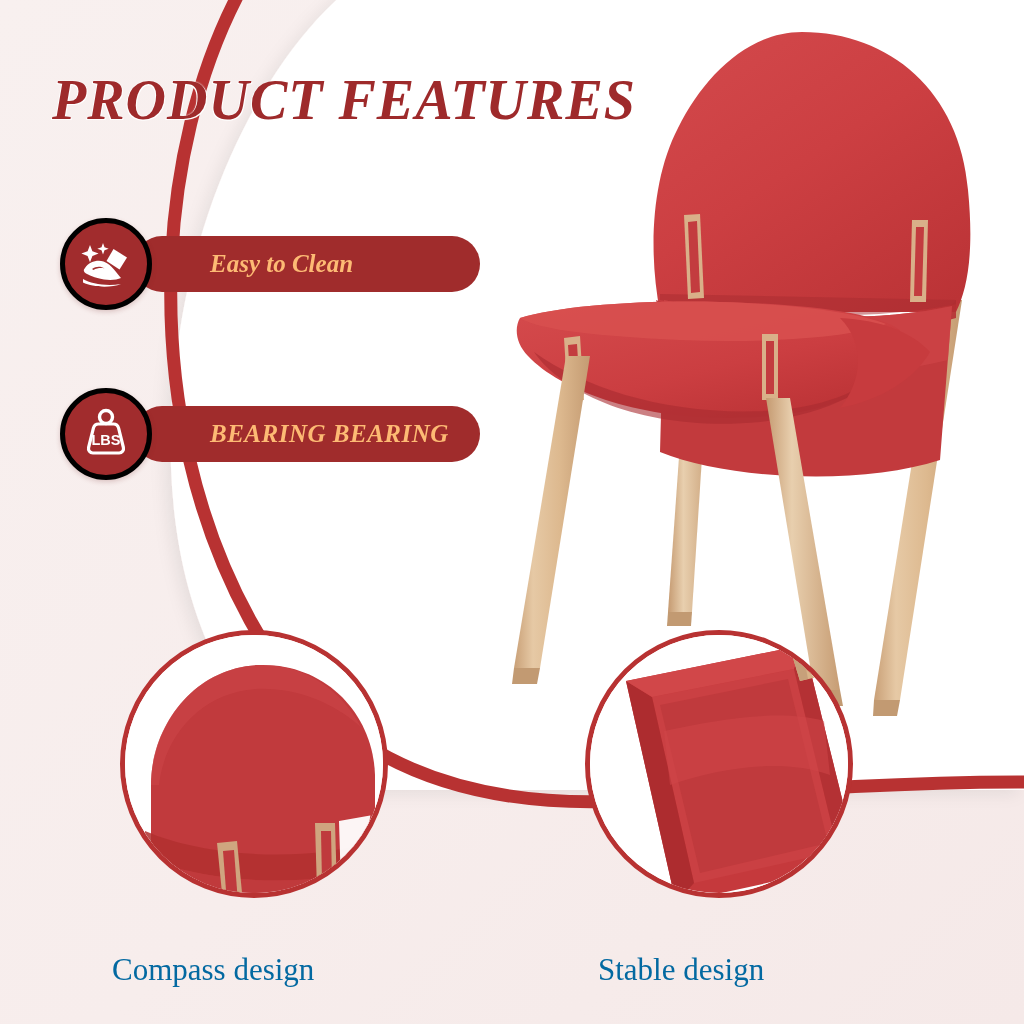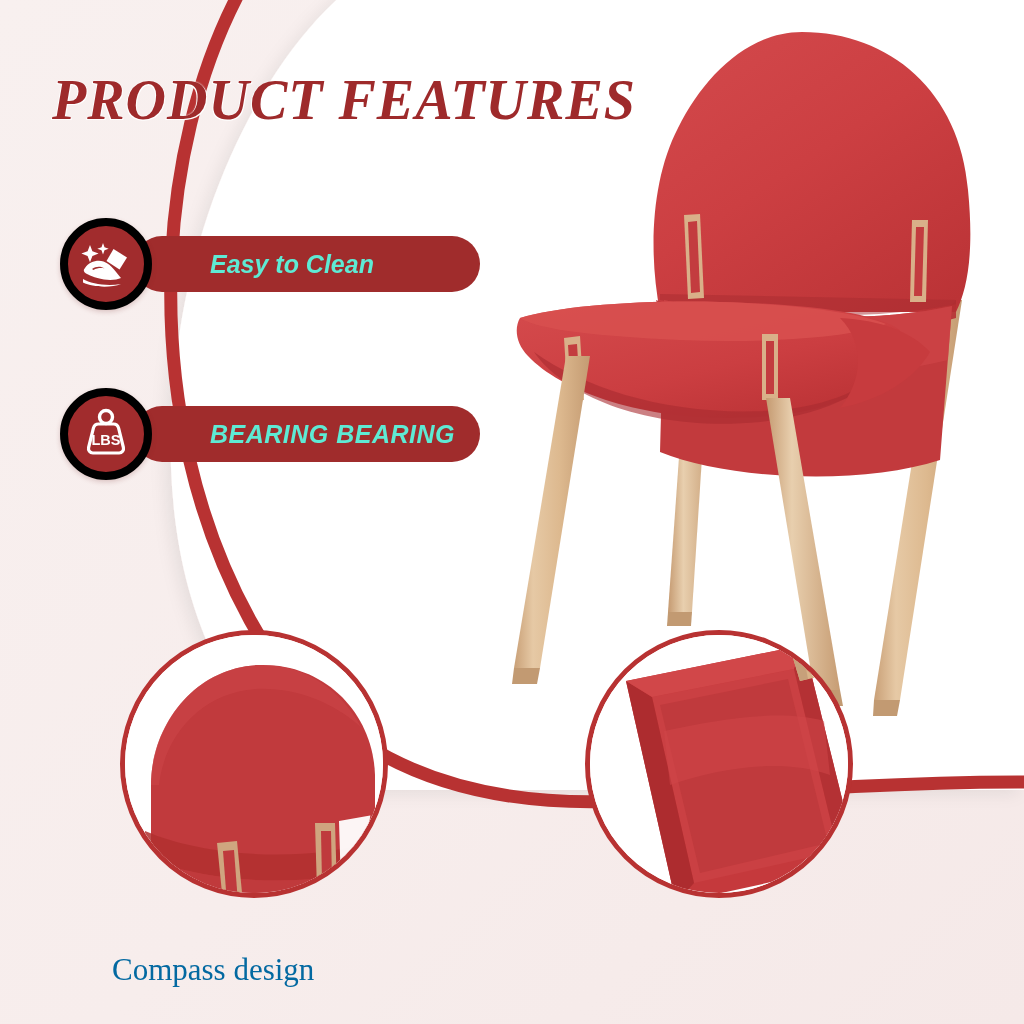--- a/index.html
+++ b/index.html
@@ -27,35 +27,35 @@
   
   .feature{position:absolute;height:72px;z-index:35;}
   .feature .pill{
     position:absolute;left:74px;top:8px;height:56px;
     background:#a02c2c;border-radius:28px;
     display:flex;align-items:center;
     padding-left:76px;padding-right:26px;
     box-sizing:border-box;
   }
   .feature .pill-label{
-    font-family:Liberation Sans, sans-serif;
+    font-family:Liberation Serif, serif;
     font-style:italic;font-weight:bold;
-    color:#5eead4;white-space:nowrap;
+    color:#fdba74;white-space:nowrap;
   }
   .f1 .pill{width:346px;}
   .f1 .pill-label{font-size:25px;}
   .f2 .pill{width:346px;}
   .f2 .pill-label{font-size:25px;letter-spacing:.5px;}
 
   .feature .disc{
     position:absolute;left:0;top:0;width:92px;height:92px;
     margin-top:-10px;
     border-radius:50%;
     background:#a12c2d;
-    border:8px solid #000000;
+    border:5px solid #000000;
     box-sizing:border-box;
     display:flex;align-items:center;justify-content:center;
     box-shadow:0 2px 5px rgba(120,40,40,.22);
     z-index:2;
   }
   .feature .disc svg{display:block;}
 
   
   .detail{position:absolute;z-index:30;}
   .detail .ring{
@@ -307,14 +307,15 @@
         <g>
           <path d="M 208 236 L 240 226 L 262 268 L 222 268 Z" fill="#d9b489"></path>
           <path d="M 222 268 L 262 268 L 254 252 L 216 258 Z" fill="#c49a73"></path>
         </g>
 
         <path d="M 0 0 L 36 0 L 30 44 L 0 58 Z" fill="#ffffff"></path>
         <path d="M 0 238 L 52 268 L 0 268 Z" fill="#ffffff"></path>
       </svg>
     </div>
   </div>
+  <div class="caption" style="left:598px;top:952px;">Stable design</div>
 
 </div>
 
 </body></html>

